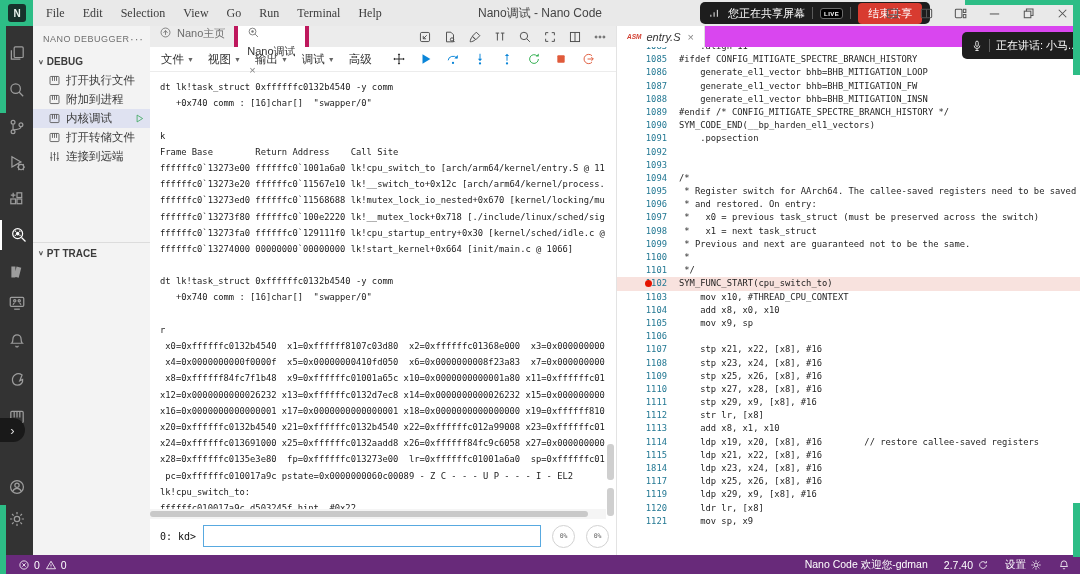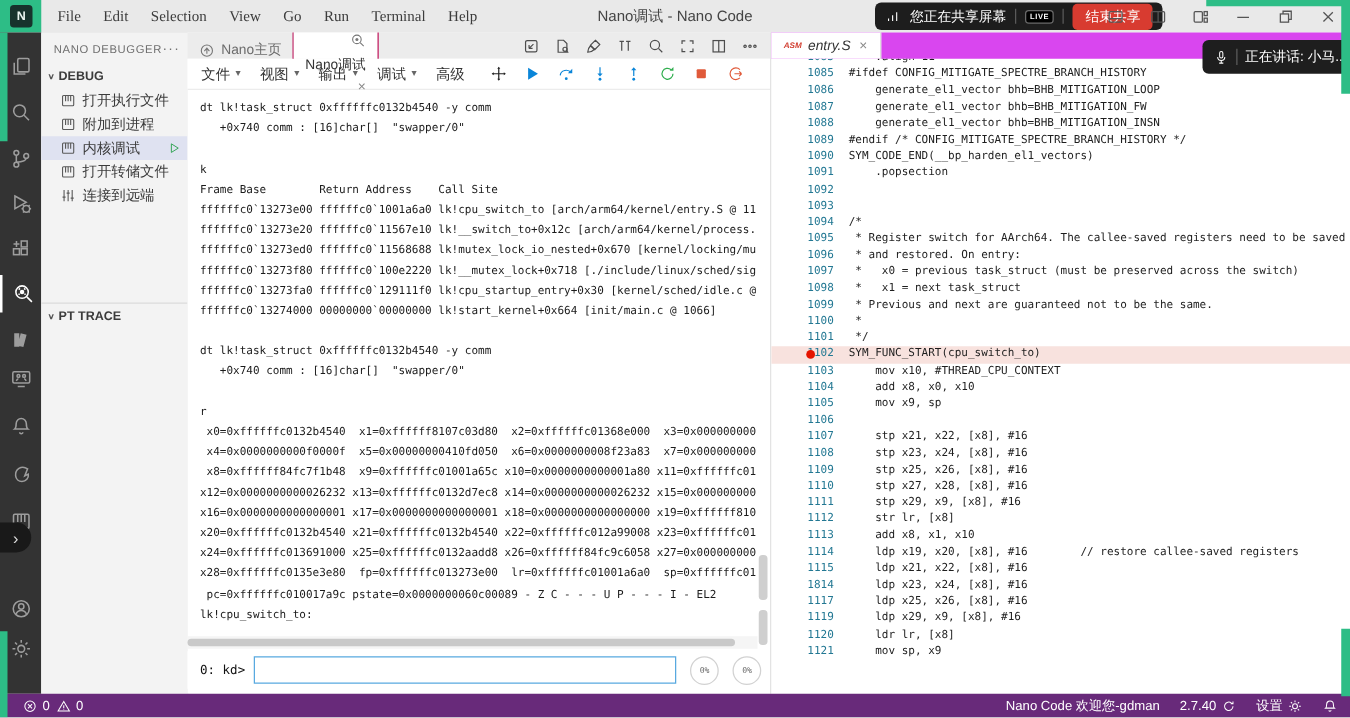--- a/index.html
+++ b/index.html
@@ -47,21 +47,21 @@
   .sb-chev{font-size:8px;color:#555;transform:scaleY(.8);}
   .sb-item{position:relative;height:19px;display:flex;align-items:center;gap:5px;padding-left:15px;font-size:11.5px;white-space:nowrap;}
   .sb-item.selected{background:#dfe2f1;}
   .sb-item .ic{width:13px;height:13px;color:#5a5a5a;flex:none;}
   .sb-item .go{position:absolute;right:5px;width:11px;height:11px;color:#2fa352;}
   .pt-trace{position:absolute;left:0;right:0;top:216px;border-top:1px solid #dcdcdc;}
 
   
   .console-pane{position:absolute;left:150px;top:26px;width:466px;height:529px;background:#fff;}
   .tabstrip{height:21px;background:#ececec;display:flex;align-items:stretch;font-size:11px;color:#6c6c6c;}
-  .tab{display:flex;align-items:flex-end;gap:5px;padding:0 9px;border-right:1px solid #be185d;}
+  .tab{display:flex;align-items:flex-start;gap:5px;padding:0 9px;border-right:4px solid #be185d;}
   .tab.active{background:#ffffff;color:#333;flex-direction:column;}
   .tab .ic{width:13px;height:13px;color:#777;}
   .tab-close{font-size:11px;color:#888;margin-left:2px;}
   .tab-actions{margin-left:auto;display:flex;align-items:center;gap:11px;padding-right:9px;color:#4d4d4d;}
   .tab-actions .ic{width:14px;height:14px;}
   .dbg-toolbar{height:24px;background:#fff;border-bottom:1px solid #ececec;display:flex;align-items:center;
                font-size:11.5px;color:#333;padding-left:11px;}
   .tb-menu{display:flex;align-items:center;gap:3px;margin-right:14px;}
   .tb-caret{font-size:7px;color:#666;}
   .tb-actions{display:flex;align-items:center;gap:13px;margin-left:6px;}
@@ -540,20 +540,21 @@
         <div class="console-line"> x0=0xffffffc0132b4540  x1=0xffffff8107c03d80  x2=0xffffffc01368e000  x3=0x000000000</div>
         <div class="console-line"> x4=0x0000000000f0000f  x5=0x00000000410fd050  x6=0x0000000008f23a83  x7=0x000000000</div>
         <div class="console-line"> x8=0xffffff84fc7f1b48  x9=0xffffffc01001a65c x10=0x0000000000001a80 x11=0xffffffc01</div>
         <div class="console-line">x12=0x0000000000026232 x13=0xffffffc0132d7ec8 x14=0x0000000000026232 x15=0x000000000</div>
         <div class="console-line">x16=0x0000000000000001 x17=0x0000000000000001 x18=0x0000000000000000 x19=0xffffff810</div>
         <div class="console-line">x20=0xffffffc0132b4540 x21=0xffffffc0132b4540 x22=0xffffffc012a99008 x23=0xffffffc01</div>
         <div class="console-line">x24=0xffffffc013691000 x25=0xffffffc0132aadd8 x26=0xffffff84fc9c6058 x27=0x000000000</div>
         <div class="console-line">x28=0xffffffc0135e3e80  fp=0xffffffc013273e00  lr=0xffffffc01001a6a0  sp=0xffffffc01</div>
         <div class="console-line"> pc=0xffffffc010017a9c pstate=0x0000000060c00089 - Z C - - - U P - - - I - EL2</div>
         <div class="console-line">lk!cpu_switch_to:</div>
+        <div class="console-line">ffffffc010017a9c d503245f hint  #0x22</div>
       </div>
     <div class="vscroll">
       <div class="vthumb" style="top:373px;height:36px"></div>
       <div class="vthumb" style="top:417px;height:28px"></div>
     </div>
     <div class="hscroll">
       <div class="hthumb"></div>
     </div>
     <div class="prompt-row mono">
       <span class="prompt-label">0: kd&gt;</span>

